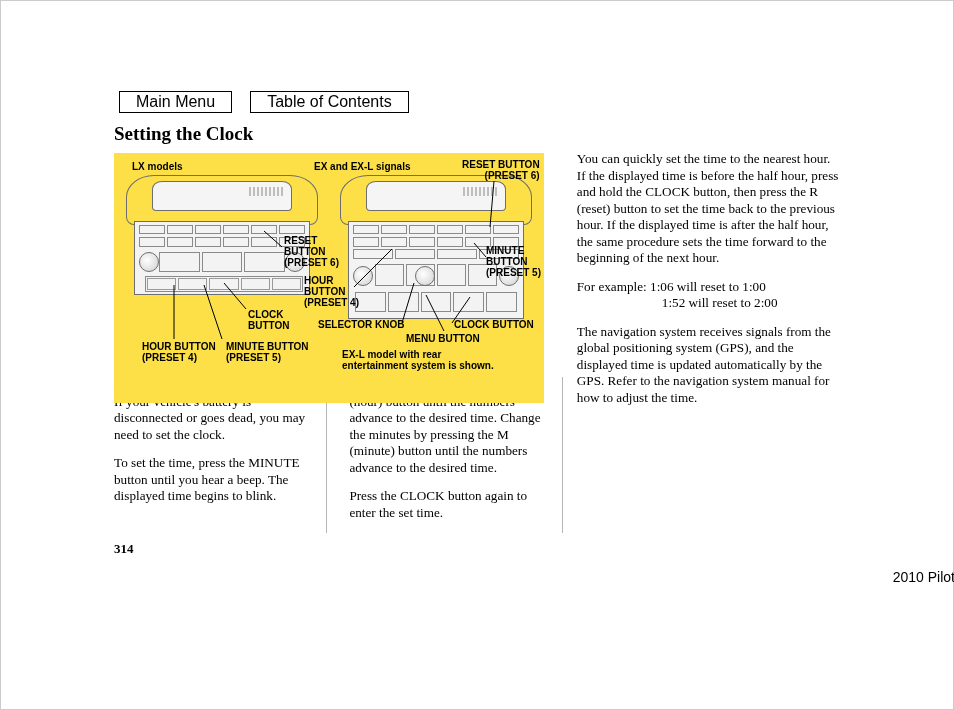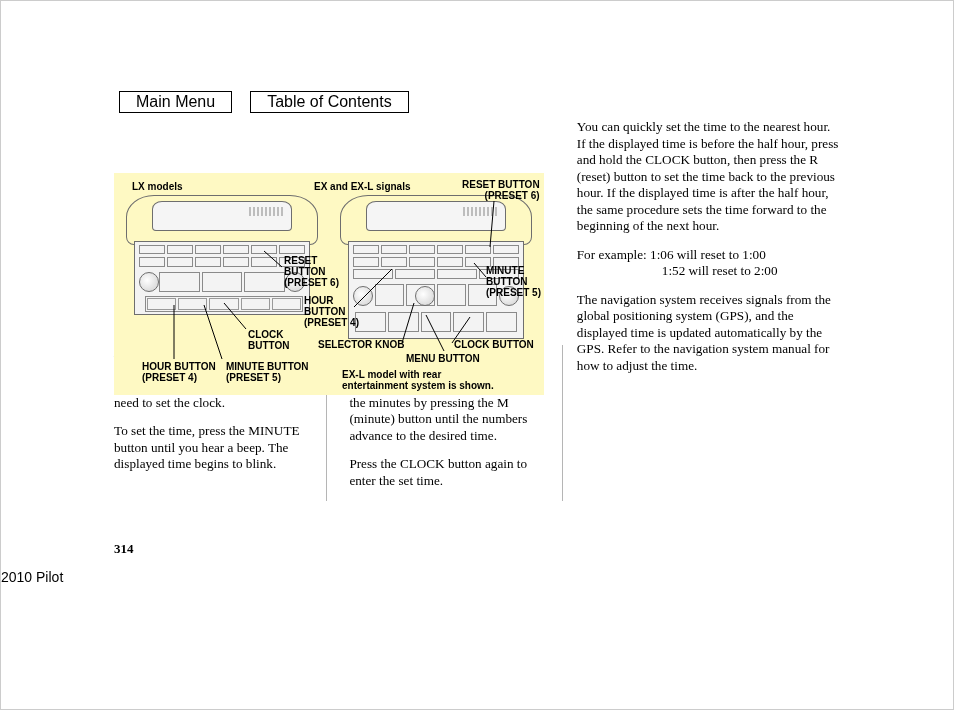--- a/index.html
+++ b/index.html
@@ -73,33 +73,33 @@
     position: absolute;
     left: 113px;
     top: 540px;
     font-weight: 700;
     font-size: 13px;
   }
   .footer {
     position: absolute;
     top: 568px;
     width: 954px;
-    text-align: left;
+    text-align: right;
     font-family: Arial, Helvetica, sans-serif;
     font-size: 14px;
   }
 
   
   .diagram-box {
     position: absolute;
     left: 0;
-    top: 82px;
+    top: 62px;
     width: 430px;
-    height: 222px;
-    background: #fef9c3;
+    height: 250px;
+    background: #fde047;
   }
   .cap {
     position: absolute;
     font-family: Arial, Helvetica, sans-serif;
     font-size: 10px;
     font-weight: 700;
     line-height: 1.1;
     white-space: pre;
   }
   .svg-lead { stroke:#000; stroke-width:1; fill:none; }
@@ -173,20 +173,21 @@
 <body>
 
 <div class="page">
   <div class="content">
 
     <div class="navbar">
       <div class="nav-btn">Main Menu</div>
       <div class="nav-btn">Table of Contents</div>
     </div>
 
+    <div class="title">Setting the Clock</div>
 
     <div class="diagram-box">
       <div class="cap" style="left:18px; top:8px;">LX models</div>
       <div class="cap" style="left:200px; top:8px;">EX and EX-L signals</div>
 
       <div class="radio" style="left:12px; top:22px;">
         <div class="hood"></div>
           <div class="screen"></div>
         <div class="face">
           <div class="presets">

